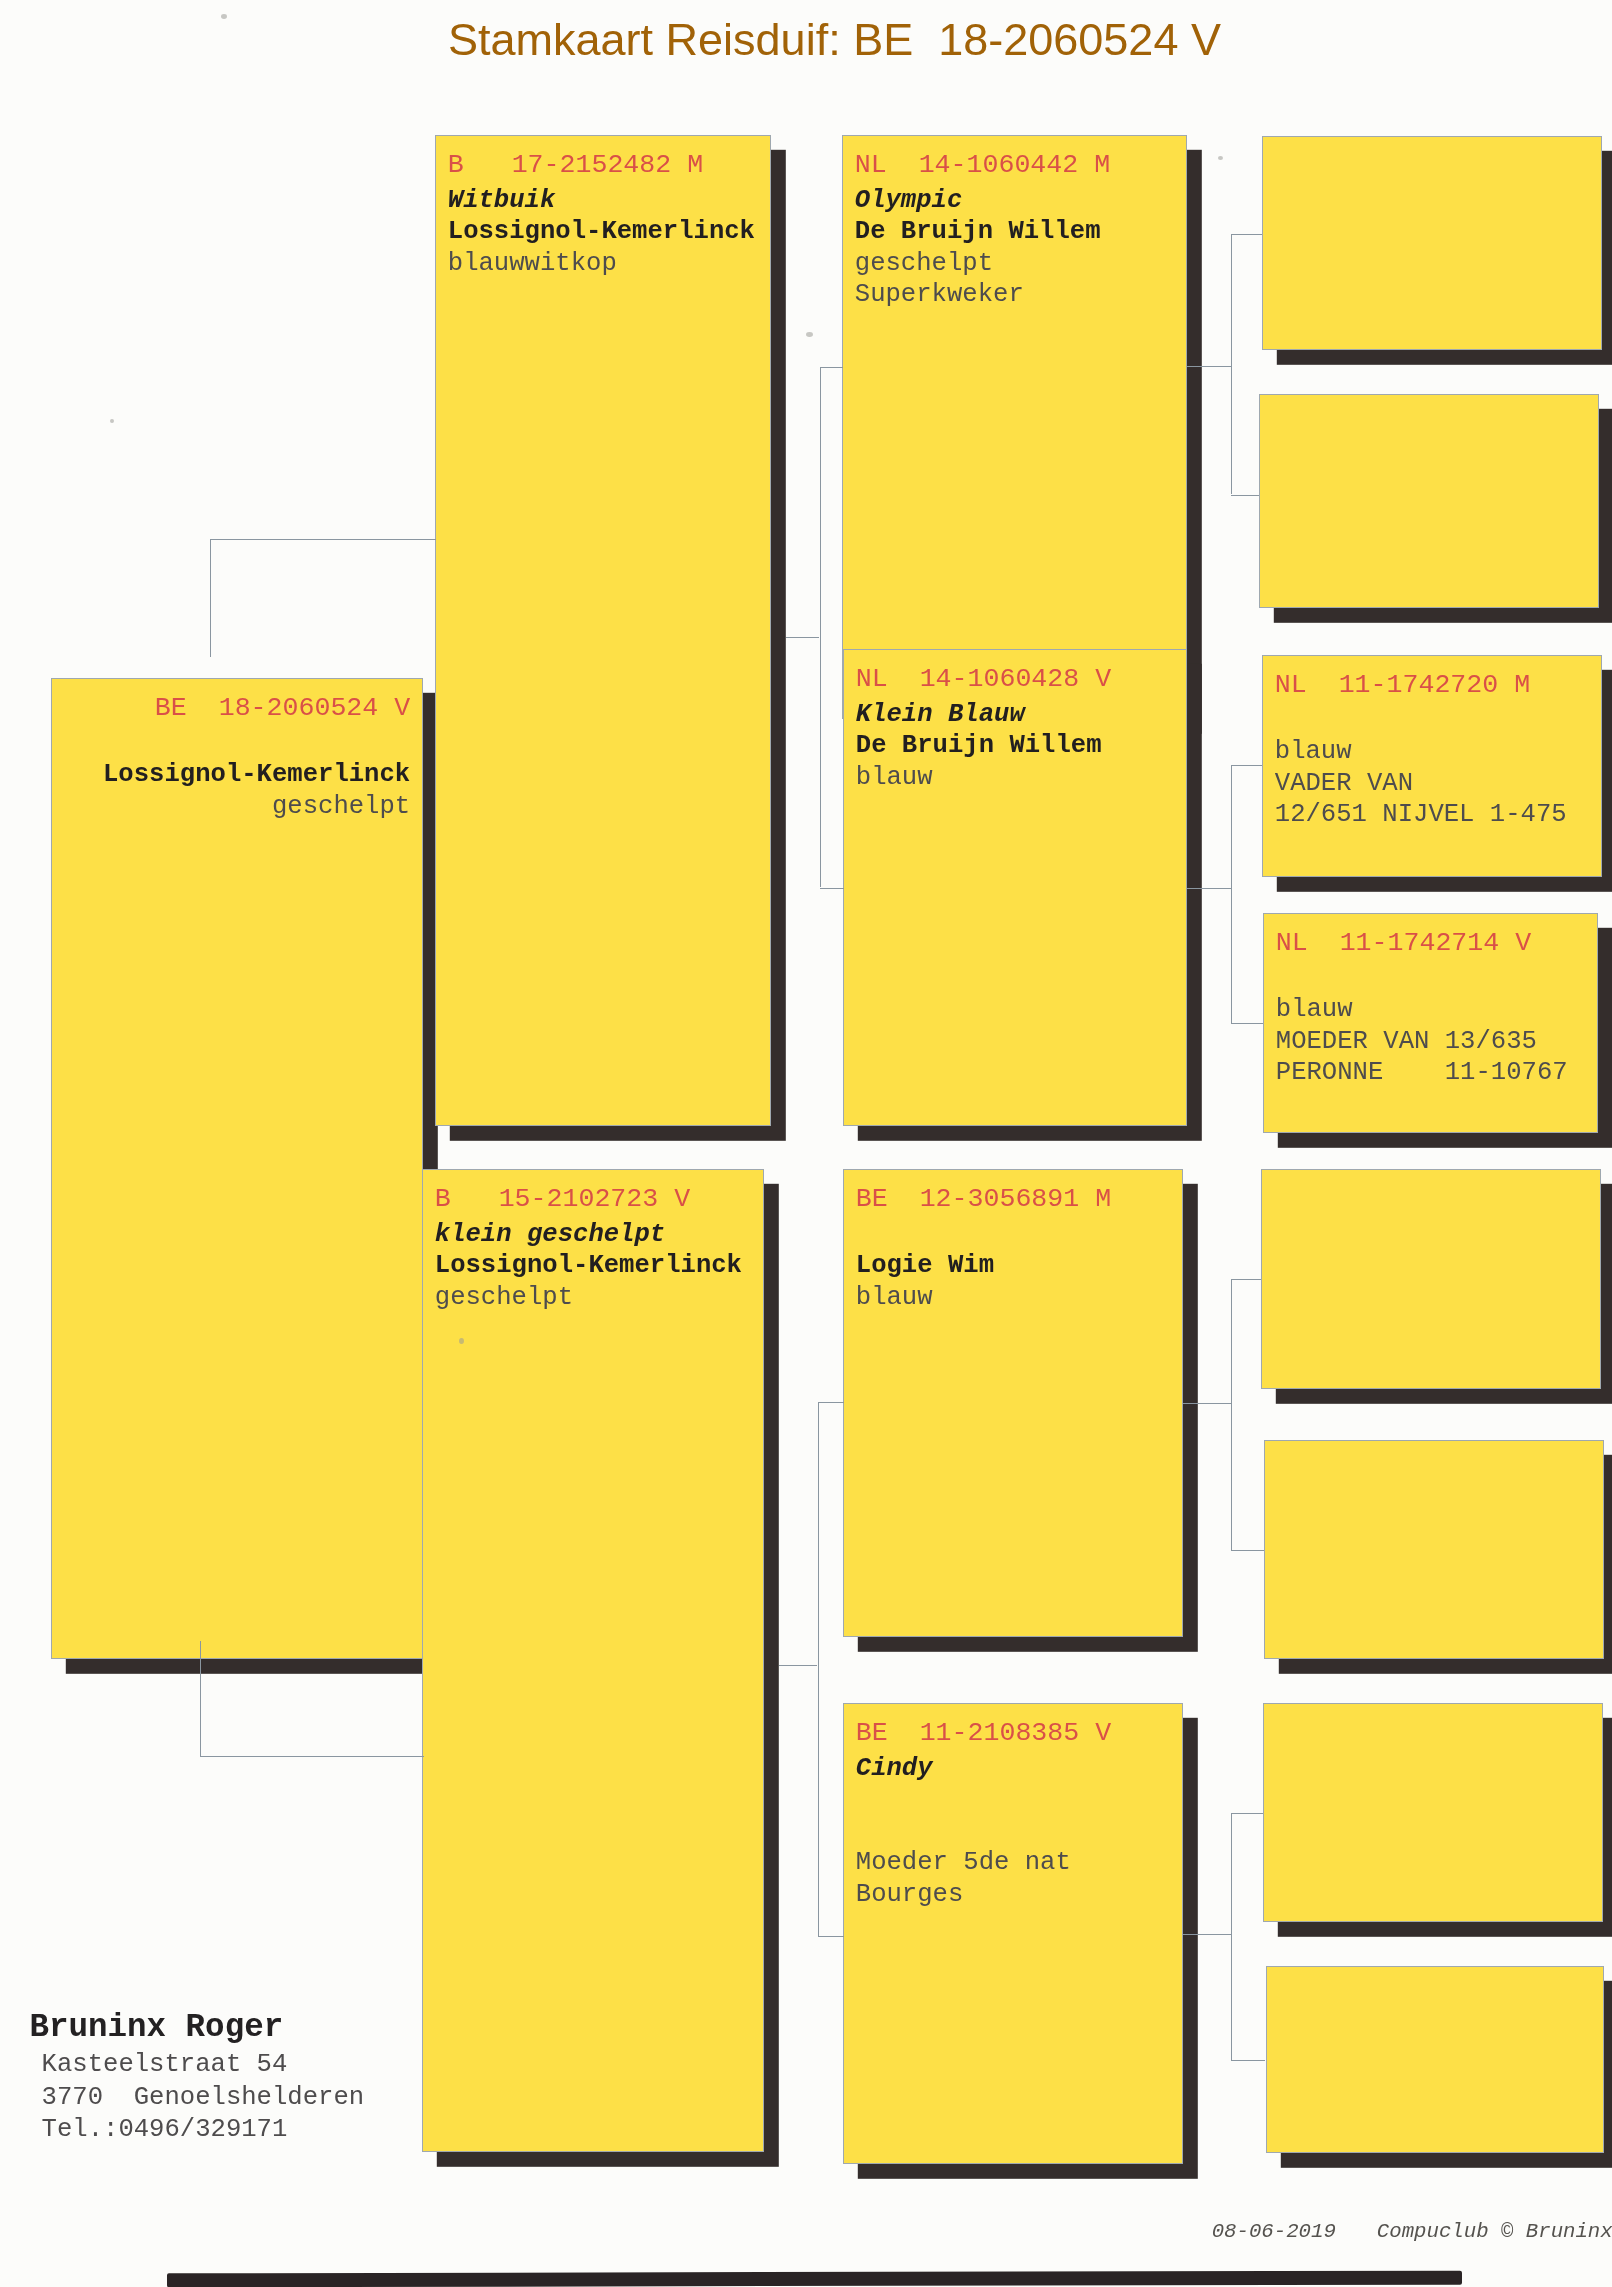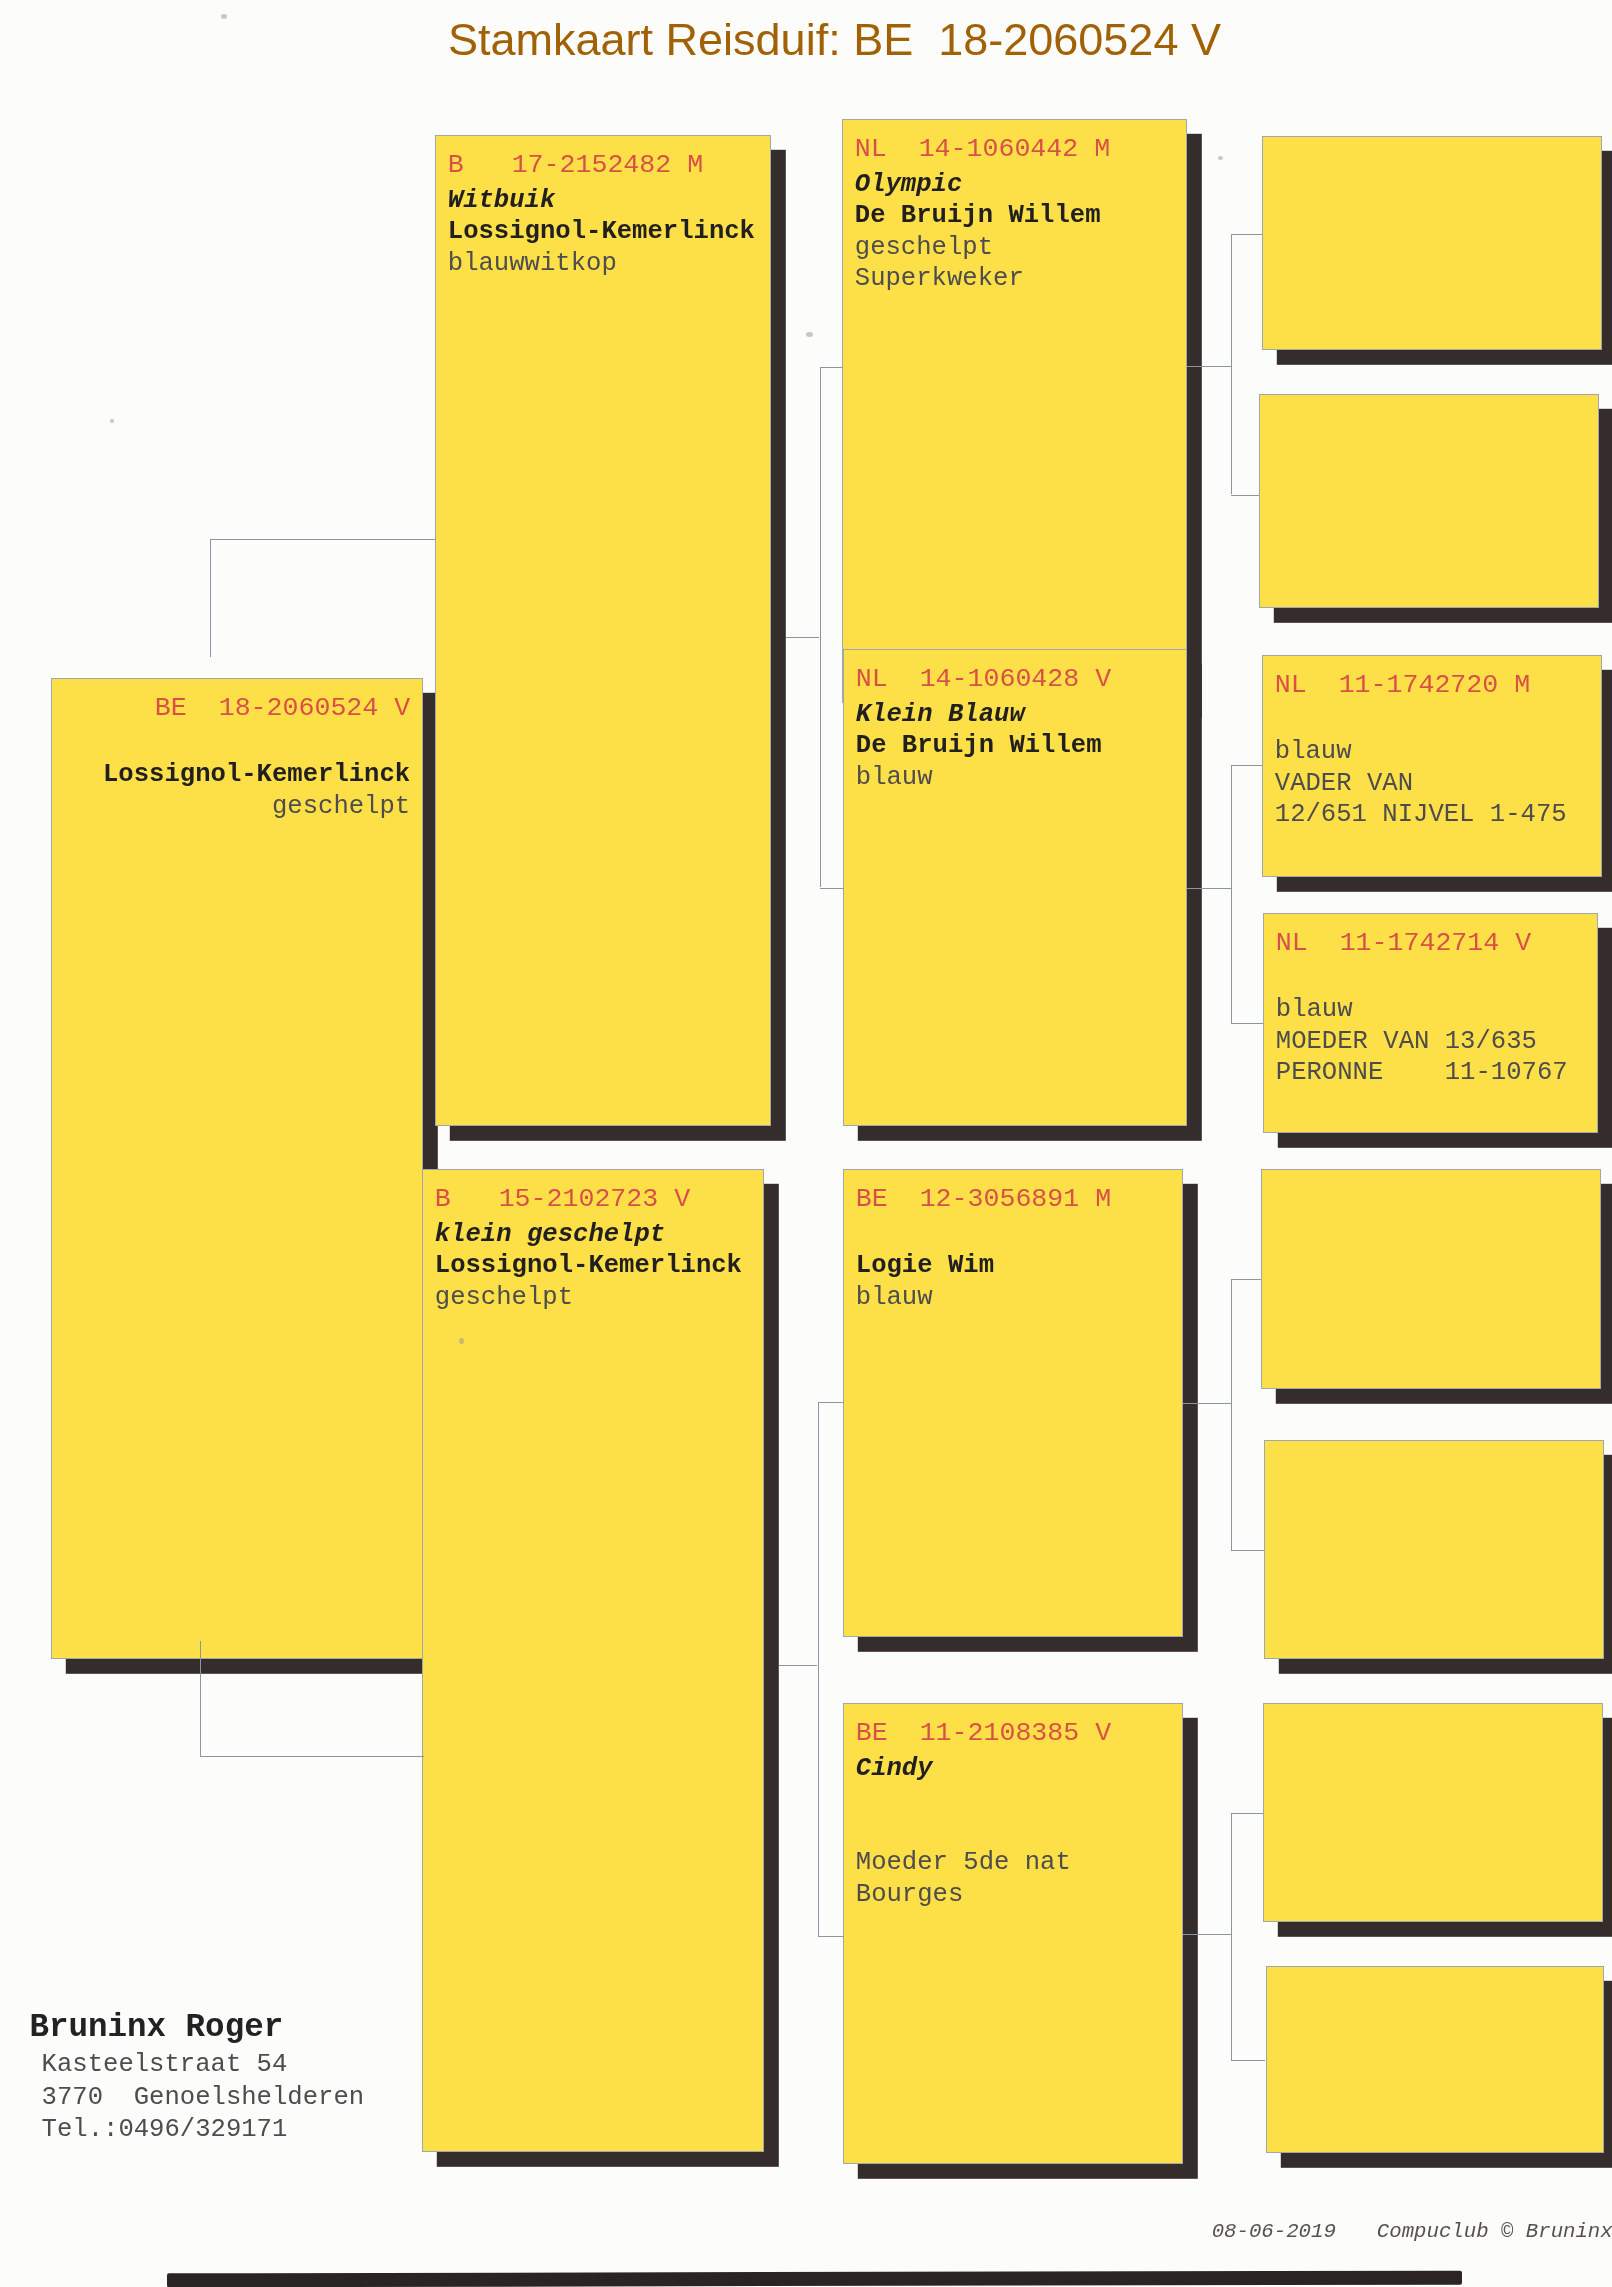--- a/index.html
+++ b/index.html
@@ -33,21 +33,21 @@
     font-size:25.6px;line-height:31.5px;height:31.5px;
     color:#221f20;white-space:pre;overflow:hidden;
   }
   .nm{font-weight:bold;font-style:italic;}
   .br{font-weight:bold;}
   .nt{color:#4e4c4d;}
   
   .b-be18 {left:51px;  top:678px;  width:372px; height:981px;text-align:right;}
   .b-b17  {left:435px; top:135px;  width:336px; height:991px;}
   .b-b15  {left:422px; top:1169px; width:342px; height:983px;}
-  .b-nl442{left:842px; top:119px;  width:345px; height:584px;}
+  .b-nl442{left:842px; top:135px;  width:345px; height:584px;}
   .b-nl428{left:843px; top:649px;  width:344px; height:477px;}
   .b-be12 {left:843px; top:1169px; width:340px; height:468px;}
   .b-be11 {left:843px; top:1703px; width:340px; height:461px;}
   .b-e1   {left:1262px;top:136px;  width:340px; height:214px;}
   .b-e2   {left:1259px;top:394px;  width:340px; height:214px;}
   .b-nl720{left:1262px;top:655px;  width:340px; height:222px;}
   .b-nl714{left:1263px;top:913px;  width:335px; height:220px;}
   .b-e5   {left:1261px;top:1169px; width:340px; height:220px;}
   .b-e6   {left:1264px;top:1440px; width:340px; height:219px;}
   .b-e7   {left:1263px;top:1703px; width:340px; height:219px;}

